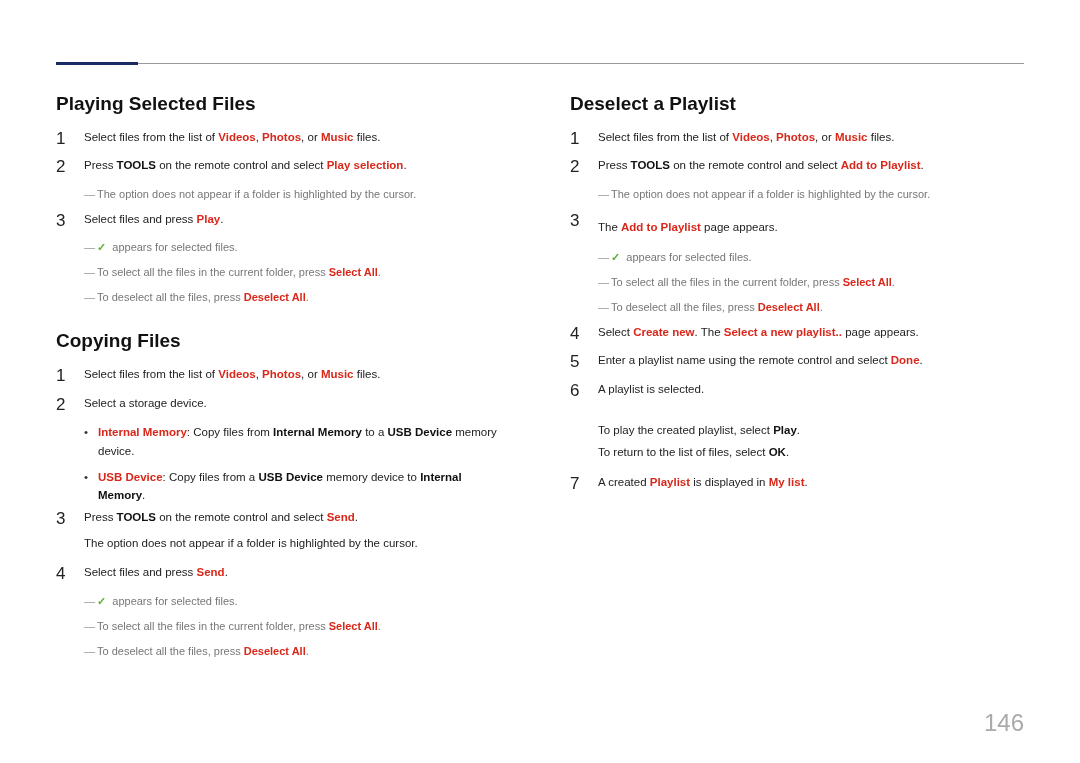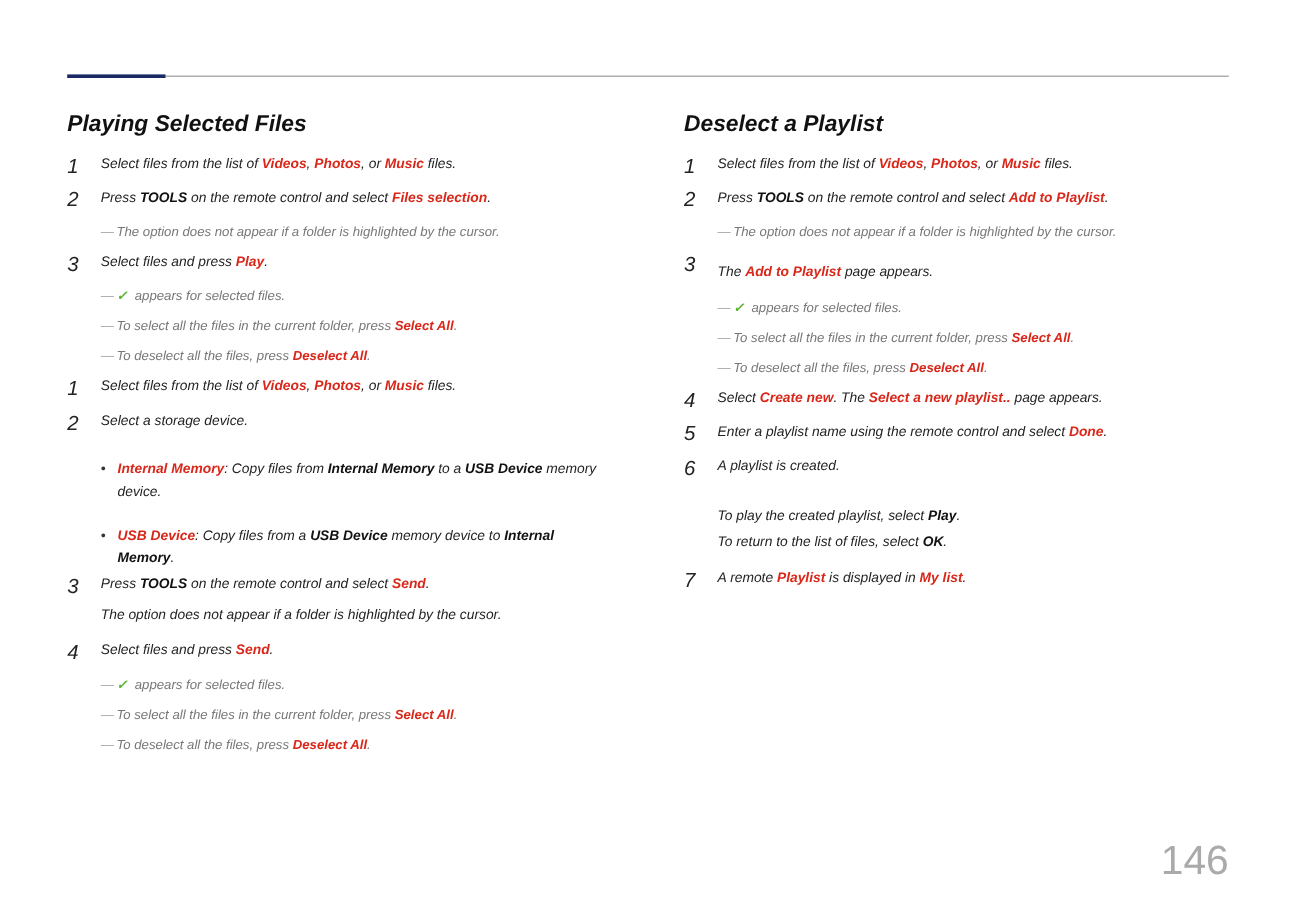--- a/index.html
+++ b/index.html
@@ -25,21 +25,20 @@
     background: #1a2a64;
   }
   .hr-line {
     flex: 1;
     height: 1px;
     background: #999;
   }
   .columns {
     display: flex;
     gap: 60px;
-    font-style: italic;
   }
   .col {
     flex: 1;
   }
   h2 {
     font-size: 19px;
     font-weight: 700;
     color: #111;
     margin-bottom: 14px;
   }
@@ -72,21 +71,21 @@
   }
   .note-dash::before {
     content: "―";
     color: #999;
     margin-right: 4px;
     letter-spacing: -2px;
   }
   .bullet {
     font-size: 11.5px;
     color: #222;
-    margin: 19px 0 4px 28px;
+    margin: 8px 0 4px 28px;
     padding-left: 14px;
     line-height: 1.6;
     position: relative;
   }
   .bullet::before {
     content: "•";
     position: absolute;
     left: 0;
     color: #333;
   }
@@ -96,21 +95,21 @@
   .check {
     display: inline-block;
     color: #5fb336;
     font-weight: 700;
     margin-right: 3px;
   }
   .page-num {
     position: absolute;
     right: 56px;
     bottom: 26px;
-    font-size: 34px;
+    font-size: 24px;
     color: #aaa;
     font-weight: 300;
   }
 </style>
 </head>
 <body>
 
 <div class="page">
   <div class="hr-wrap">
     <div class="hr-accent"></div>
@@ -125,35 +124,36 @@
       <div class="step">
         <div class="step-num">1</div>
         <div class="step-body">
           <span>Select files from the list of </span><span class="kw-red">Videos</span>, <span class="kw-red">Photos</span>, or <span class="kw-red">Music</span><span> files.</span>
         </div>
       </div>
 
       <div class="step">
         <div class="step-num">2</div>
         <div class="step-body">
-          <span>Press </span><span class="kw-bold">TOOLS</span><span> on the remote control and select </span><span class="kw-red">Files selection</span>.
+          <span>Press </span><span class="kw-bold">TOOLS</span><span> on the remote control and select </span><span class="kw-red">Play selection</span>.
         </div>
       </div>
       <p class="note note-dash"><span>The option does not appear if a folder is highlighted by the cursor.</span></p>
 
       <div class="step">
         <div class="step-num">3</div>
         <div class="step-body">
           <span>Select files and press </span><span class="kw-red">Play</span>.
         </div>
       </div>
       <p class="note note-dash"><span class="check">✓</span><span> appears for selected files.</span></p>
       <p class="note note-dash"><span>To select all the files in the current folder, press </span><span class="kw-red-b">Select All</span>.</p>
       <p class="note note-dash"><span>To deselect all the files, press </span><span class="kw-red-b">Deselect All</span>.</p>
 
+      <h2 class="mt">Copying Files</h2>
 
       <div class="step">
         <div class="step-num">1</div>
         <div class="step-body">
           <span>Select files from the list of </span><span class="kw-red">Videos</span>, <span class="kw-red">Photos</span>, or <span class="kw-red">Music</span><span> files.</span>
         </div>
       </div>
 
       <div class="step">
         <div class="step-num">2</div>
@@ -223,29 +223,29 @@
       <div class="step">
         <div class="step-num">5</div>
         <div class="step-body">
           <span>Enter a playlist name using the remote control and select </span><span class="kw-red">Done</span>.
         </div>
       </div>
 
       <div class="step">
         <div class="step-num">6</div>
         <div class="step-body">
-          <p>A playlist is created.</p>
+          <p>A playlist is selected.</p>
           <p style="margin-top:24px"><span>To play the created playlist, select </span><span class="kw-bold">Play</span>.</p>
           <p><span>To return to the list of files, select </span><span class="kw-bold">OK</span>.</p>
         </div>
       </div>
 
       <div class="step">
         <div class="step-num">7</div>
         <div class="step-body">
-          <span>A remote </span><span class="kw-red-b">Playlist</span><span> is displayed in </span><span class="kw-red-b">My list</span>.
+          <span>A created </span><span class="kw-red-b">Playlist</span><span> is displayed in </span><span class="kw-red-b">My list</span>.
         </div>
       </div>
     </div>
   </div>
 
   <div class="page-num">146</div>
 </div>
 
 </body></html>

